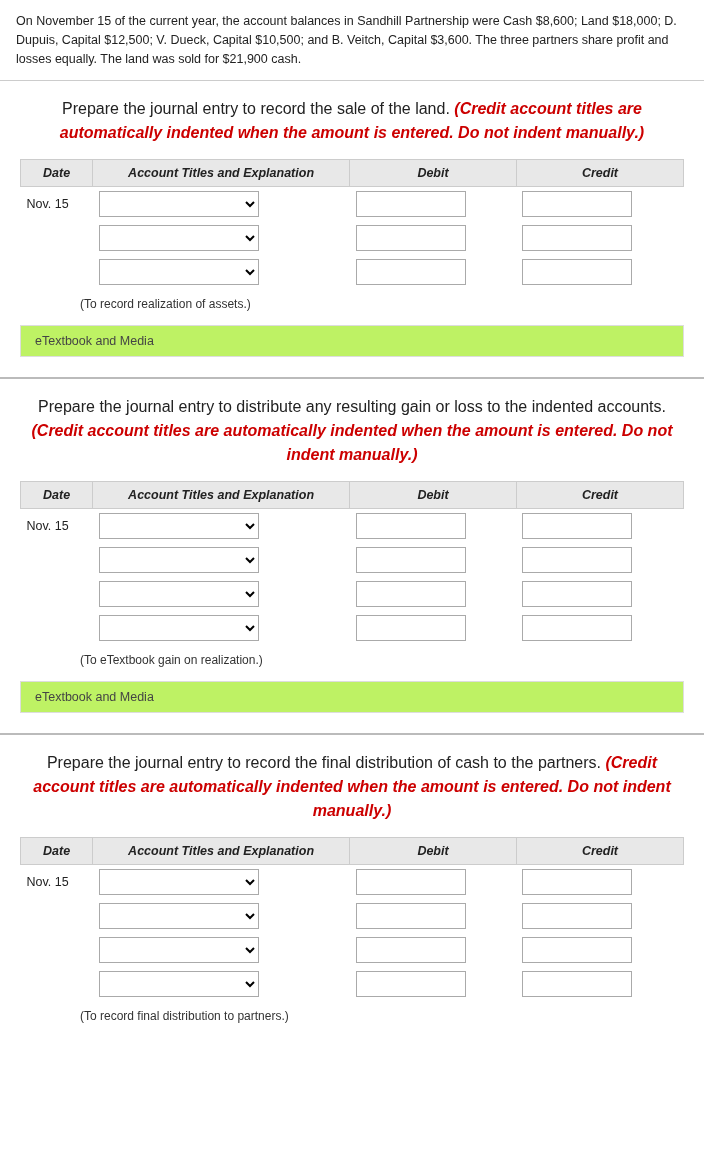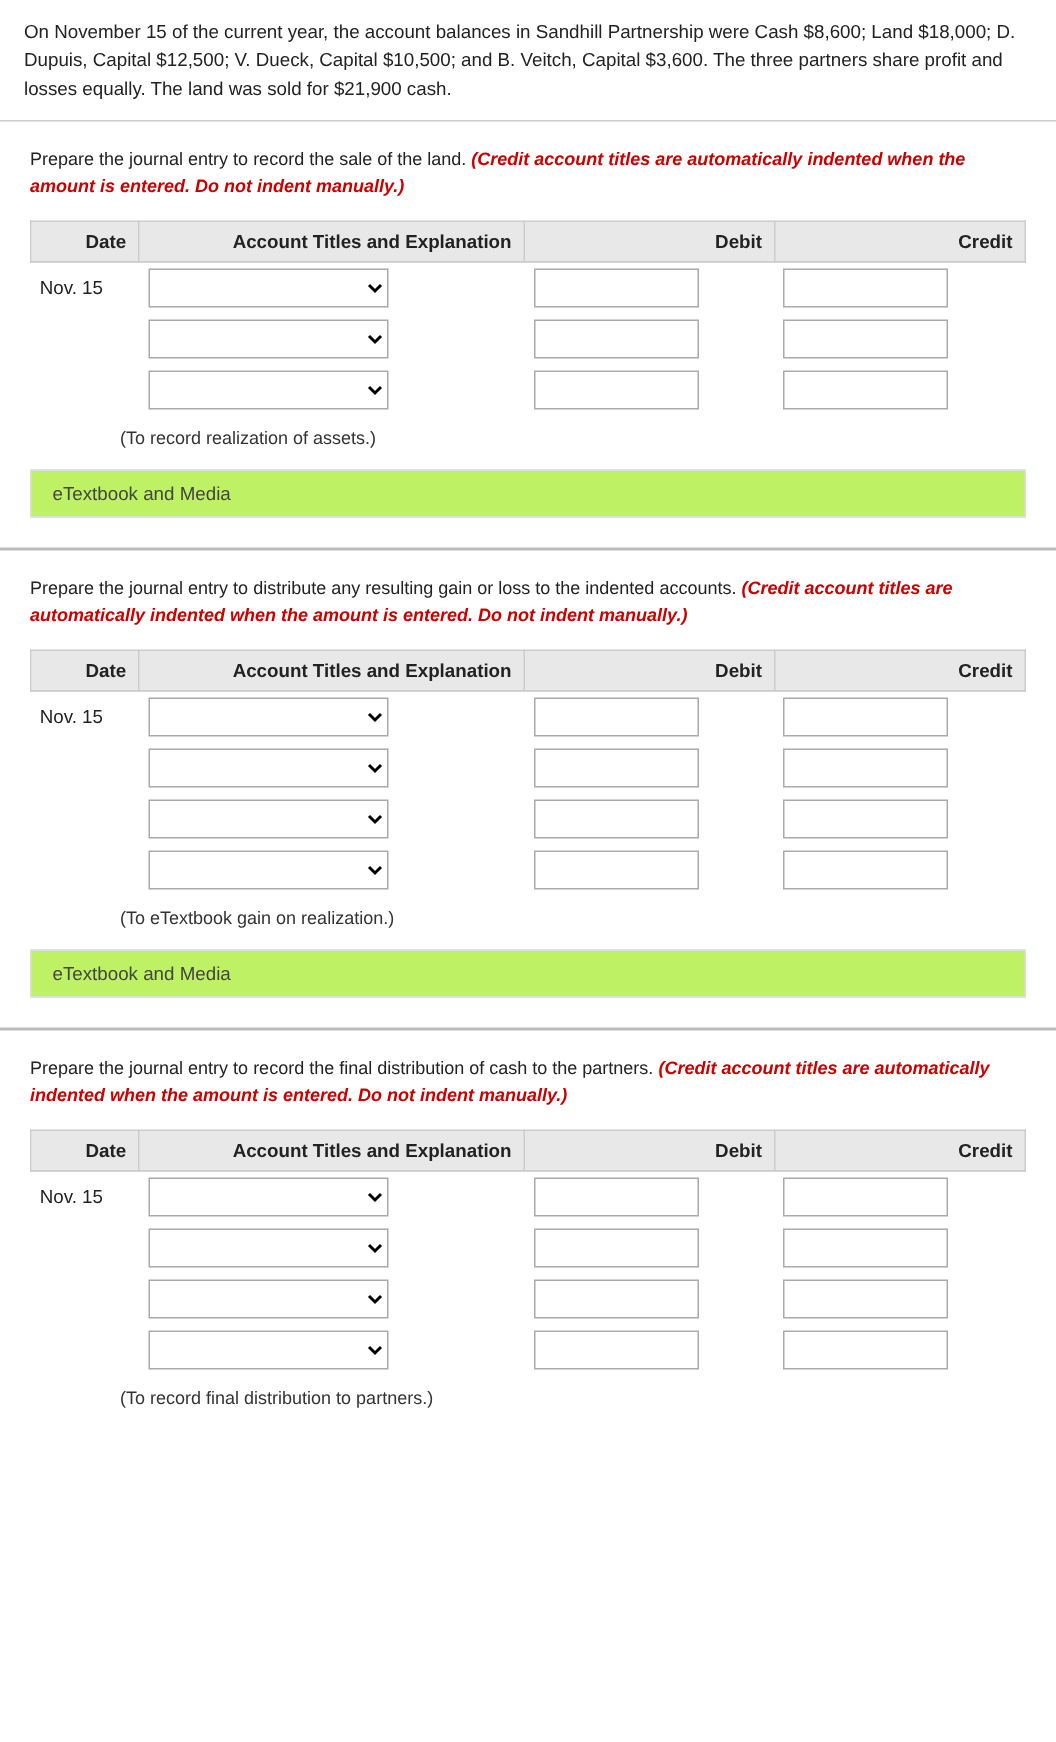--- a/index.html
+++ b/index.html
@@ -14,44 +14,46 @@
       padding: 12px 16px;
       font-size: 12.5px;
       line-height: 1.5;
       border-bottom: 1px solid #ccc;
     }
     .section {
       padding: 16px 20px 20px 20px;
       border-bottom: 2px solid #bbb;
     }
     .instruction {
-      font-size: 12px;
+      font-size: 16px;
       line-height: 1.5;
       margin-bottom: 14px;
+      text-align: center;
     }
     .instruction .red-italic {
       color: #cc0000;
       font-style: italic;
       font-weight: bold;
     }
     .journal-table {
       width: 100%;
       border-collapse: collapse;
       margin-bottom: 8px;
     }
     .journal-table thead tr {
       background: #e8e8e8;
       border-bottom: 1px solid #ccc;
     }
     .journal-table thead th {
       padding: 6px 8px;
-      text-align: right;
+      text-align: center;
       font-size: 12.5px;
       font-weight: 600;
       border: 1px solid #ccc;
+      font-style: italic;
     }
     .journal-table tbody tr td {
       padding: 4px 6px;
       border: none;
       vertical-align: middle;
     }
     .journal-table tbody tr td.date-cell {
       font-size: 12.5px;
       white-space: nowrap;
       padding-right: 8px;

